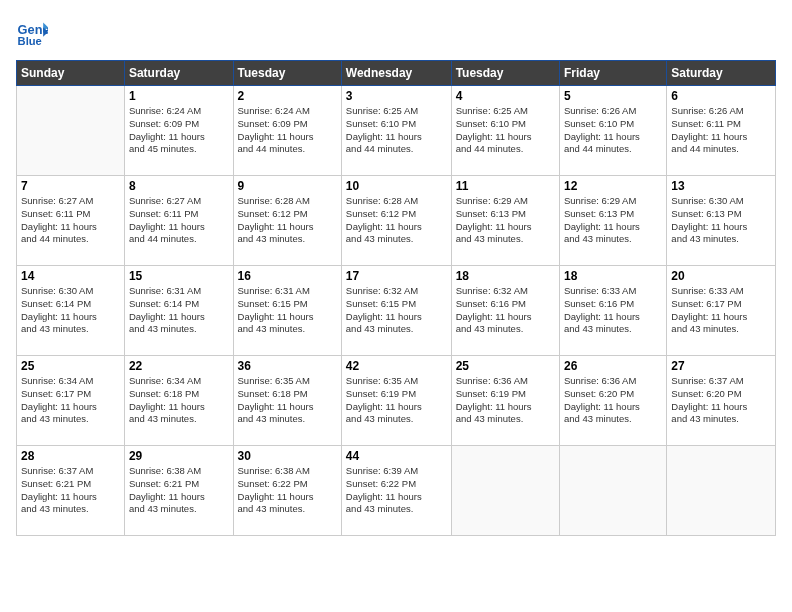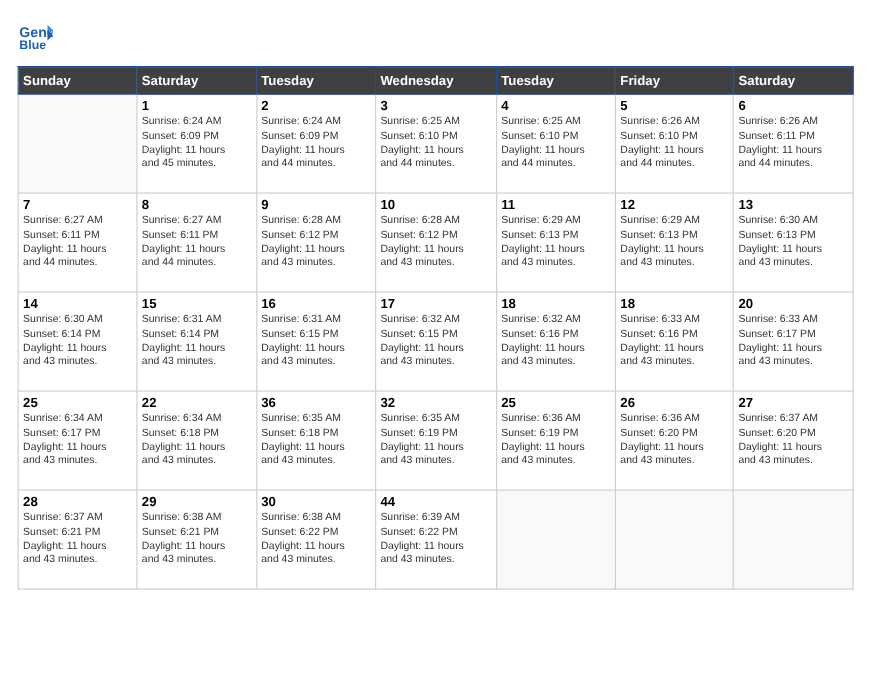--- a/index.html
+++ b/index.html
@@ -278,21 +278,21 @@
 and 43 minutes.</div>
           </td>
           <td>
             <div class="day-num">36</div>
             <div class="day-info" style="white-space: pre-line;">Sunrise: 6:35 AM
 Sunset: 6:18 PM
 Daylight: 11 hours
 and 43 minutes.</div>
           </td>
           <td>
-            <div class="day-num">32</div>
+            <div class="day-num">42</div>
             <div class="day-info" style="white-space: pre-line;">Sunrise: 6:35 AM
 Sunset: 6:19 PM
 Daylight: 11 hours
 and 43 minutes.</div>
           </td>
           <td>
             <div class="day-num">25</div>
             <div class="day-info" style="white-space: pre-line;">Sunrise: 6:36 AM
 Sunset: 6:19 PM
 Daylight: 11 hours

